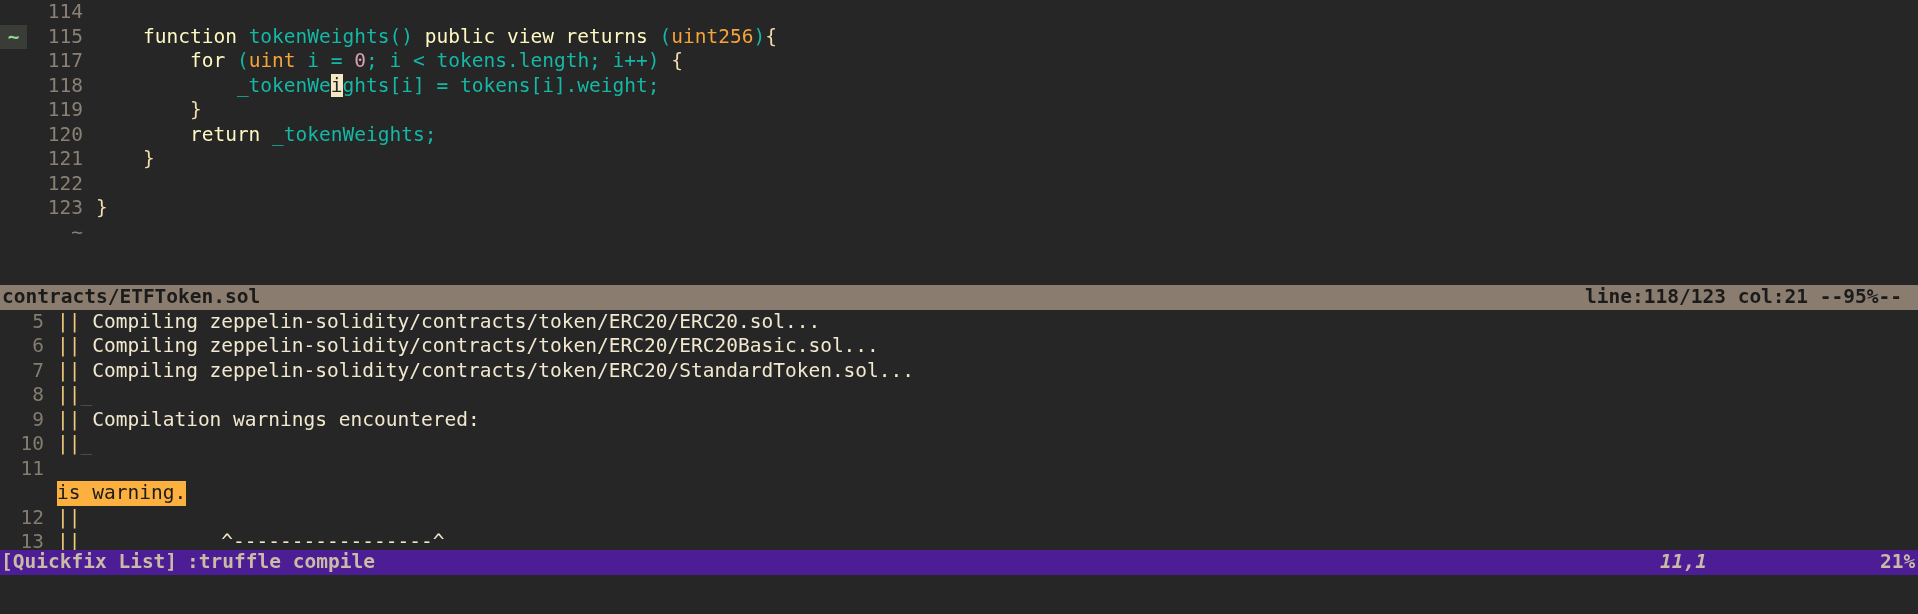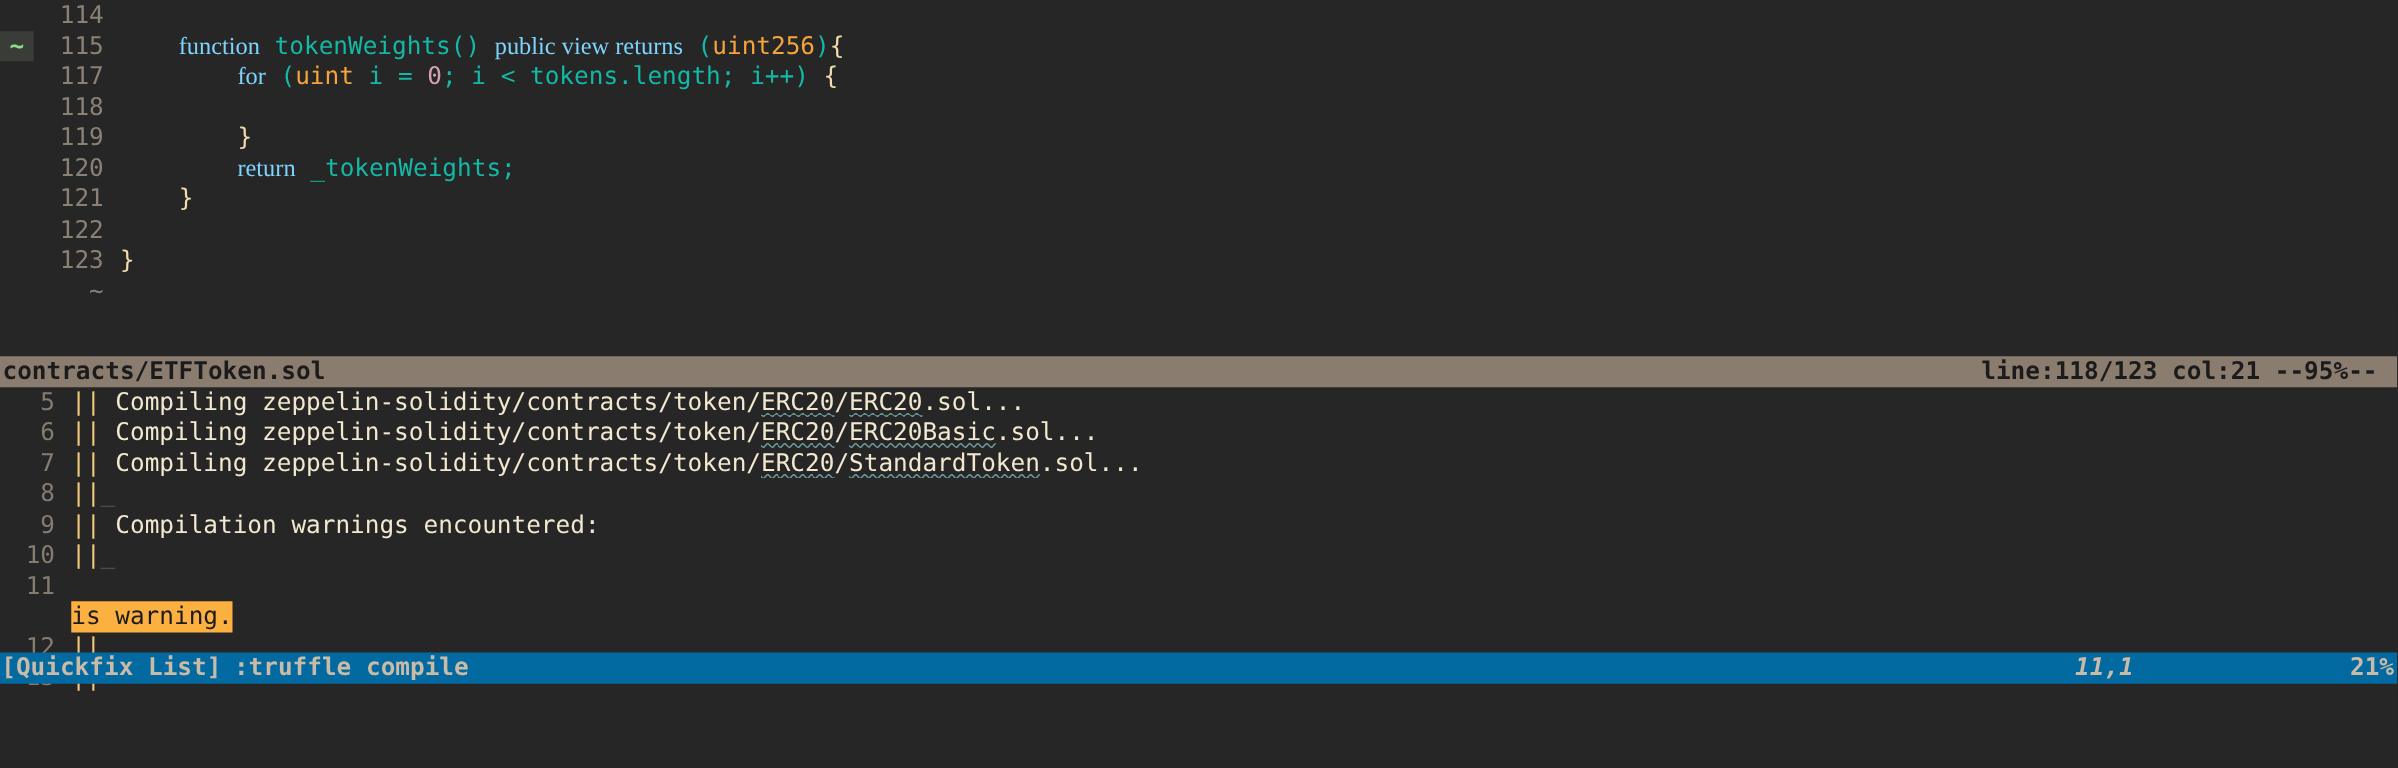--- a/index.html
+++ b/index.html
@@ -54,21 +54,21 @@
     width: 56px;
     min-width: 56px;
     text-align: right;
     color: #8a8175;
     white-space: pre;
     padding-right: 0;
   }
   .gap { width: 13px; min-width: 13px; }
 
   
-  .s-kw      { color: #7dd3fc; font-family: Liberation Serif, serif; }           
+  .s-kw      { color: #fef9c3; }           
   .s-type    { color: #f5a43c; }           
   .s-num     { color: #d6a0b4; }           
   .s-txt     { color: #14b8a6; }           
   .s-brace   { color: #f2dcae; }
 
   .cursor-block {
     background: #f5e7c3;
     color: #262626;
   }
 
@@ -108,21 +108,20 @@
     min-width: 44px;
     text-align: right;
     color: #857c70;
     white-space: pre;
   }
   .qf-bars { color: #f1c97a; white-space: pre; }
   .qf-text { color: #f2e8cf; white-space: pre; }
 
   
   .spell {
-    text-decoration: underline;
     text-decoration-style: wavy;
     text-decoration-color: #6f9e9e;
     text-decoration-thickness: 1px;
     text-underline-offset: 2px;
   }
   
   .ws-mark {
     color: #5d574d;
     white-space: pre;
   }
@@ -130,25 +129,25 @@
     background: #fbb040;
     color: #1b1b1b;
     white-space: pre;
     display: inline-block;
   }
 
   
   #bottom-status {
     position: absolute;
     left: 0;
-    top: 522px;
+    top: 550px;
     width: 1918px;
     height: 24.5px;
     line-height: 24.5px;
-    background: #0369a1;
+    background: #4c1d95;
     color: #c9bba6;
     white-space: pre;
     display: flex;
     align-items: flex-end;
     overflow: hidden;
     font-weight: bold;
   }
   #bottom-status .bs-name { padding-left: 1px; }
   #bottom-status .bs-cmd  { padding-left: 10px; color: #c9bba6; }
   #bottom-status .bs-pos  { position: absolute; left: 1660px; font-style: italic; }
@@ -190,20 +189,21 @@
       <span class="sign-col"> </span>
       <span class="lnum">117</span>
       <span class="gap"></span>
       <span class="cell"><span class="s-txt">        </span><span class="s-kw">for</span><span class="s-txt"> (</span><span class="s-type">uint</span><span class="s-txt"> i = </span><span class="s-num">0</span><span class="s-txt">; i &lt; tokens.length; i++) </span><span class="s-brace">{</span></span>
     </div>
 
     <div class="row">
       <span class="sign-col"> </span>
       <span class="lnum">118</span>
       <span class="gap"></span>
+      <span class="cell"><span class="s-txt">            _tokenWe</span><span class="cursor-block">i</span><span class="s-txt">ghts[i] = tokens[i].weight;</span></span>
     </div>
 
     <div class="row">
       <span class="sign-col"> </span>
       <span class="lnum">119</span>
       <span class="gap"></span>
       <span class="cell"><span class="s-txt">        </span><span class="s-brace">}</span></span>
     </div>
 
     <div class="row">

